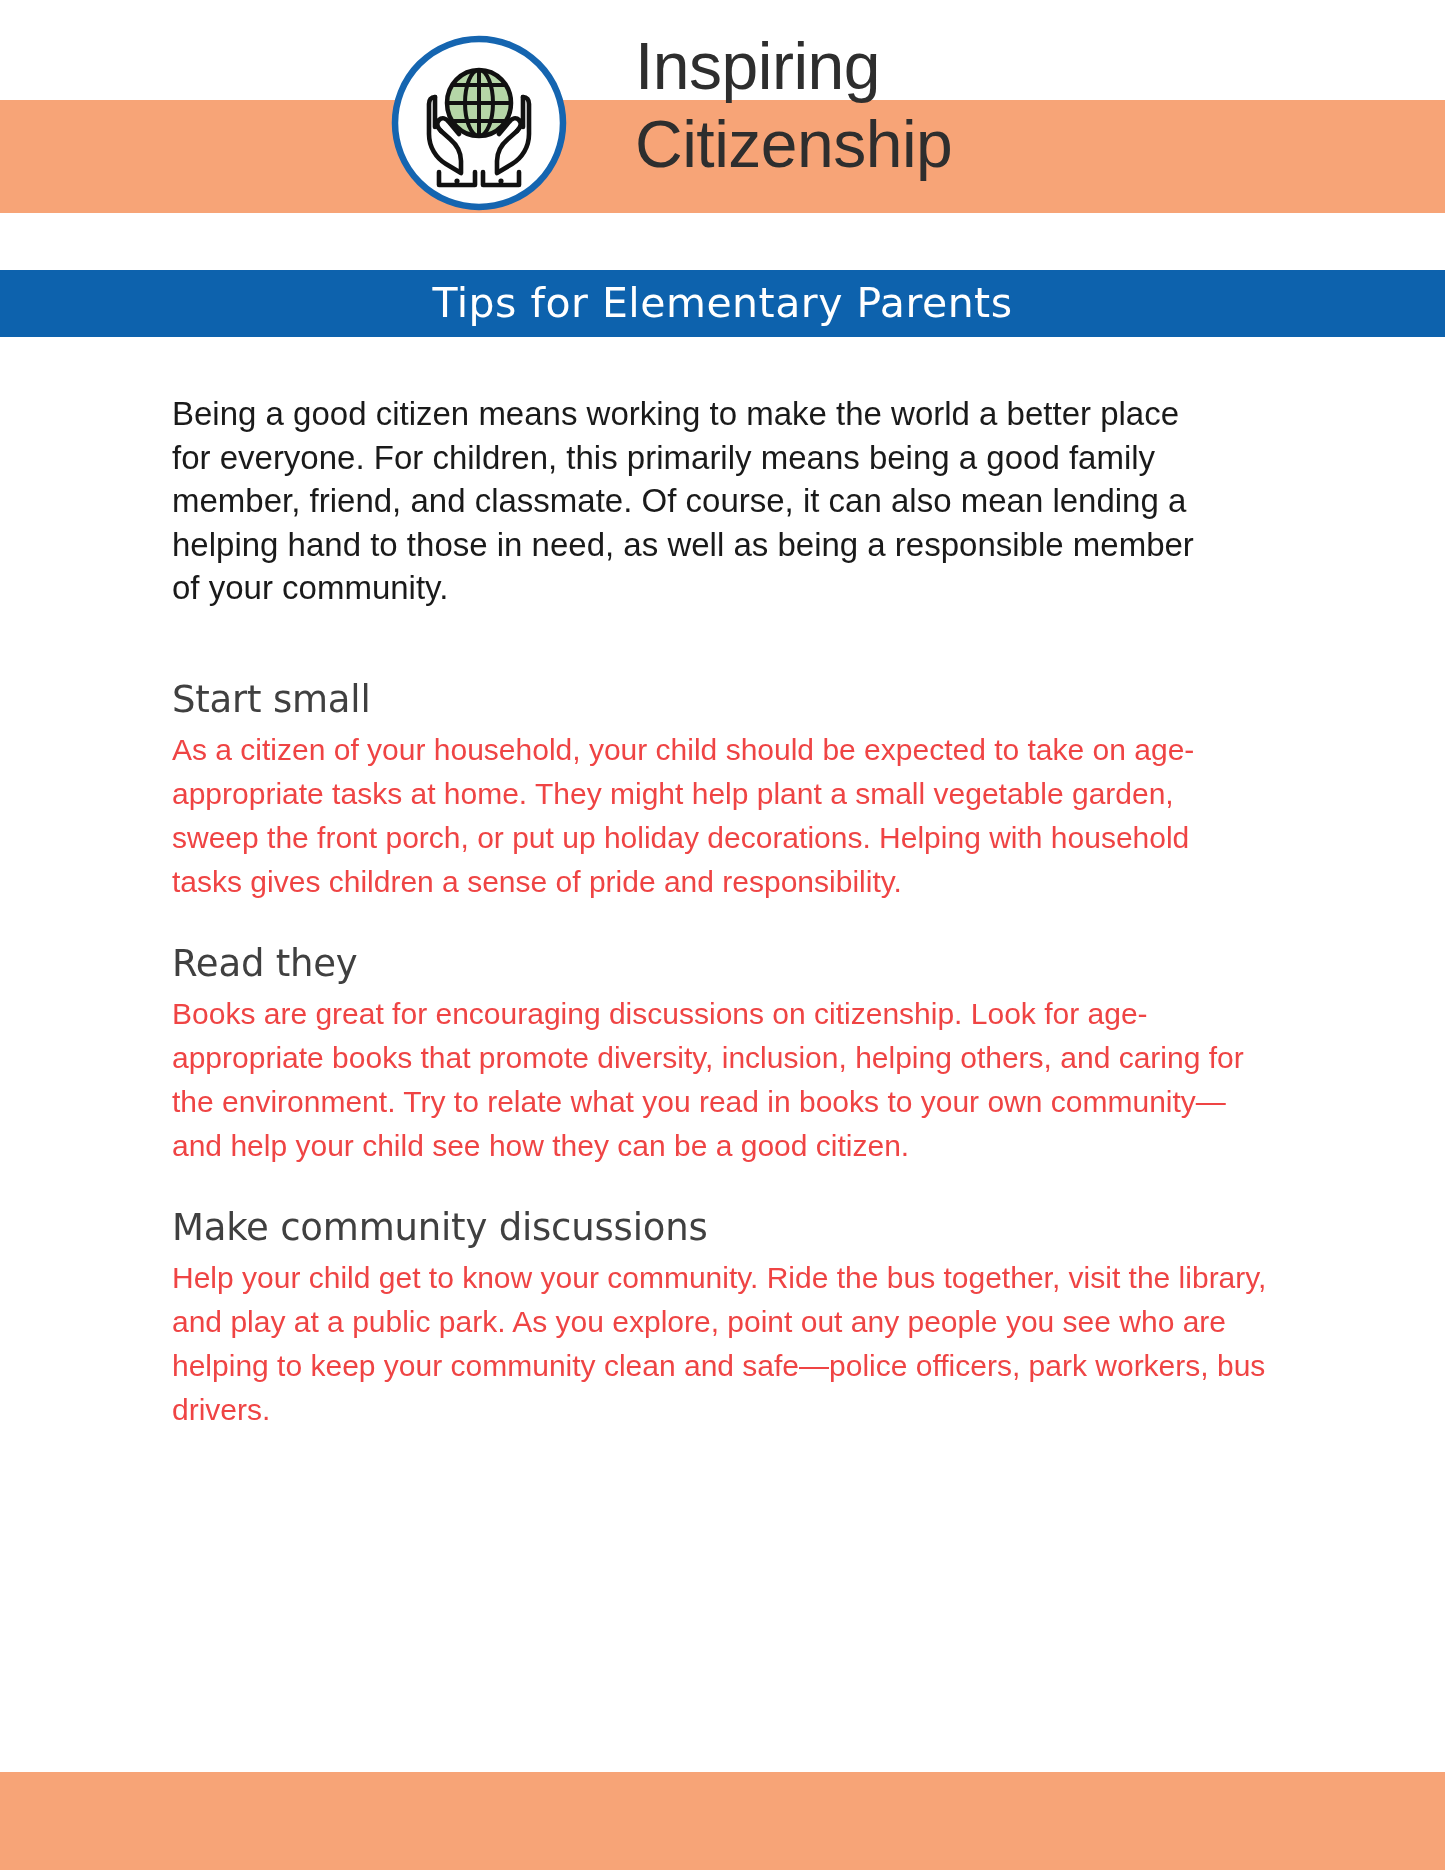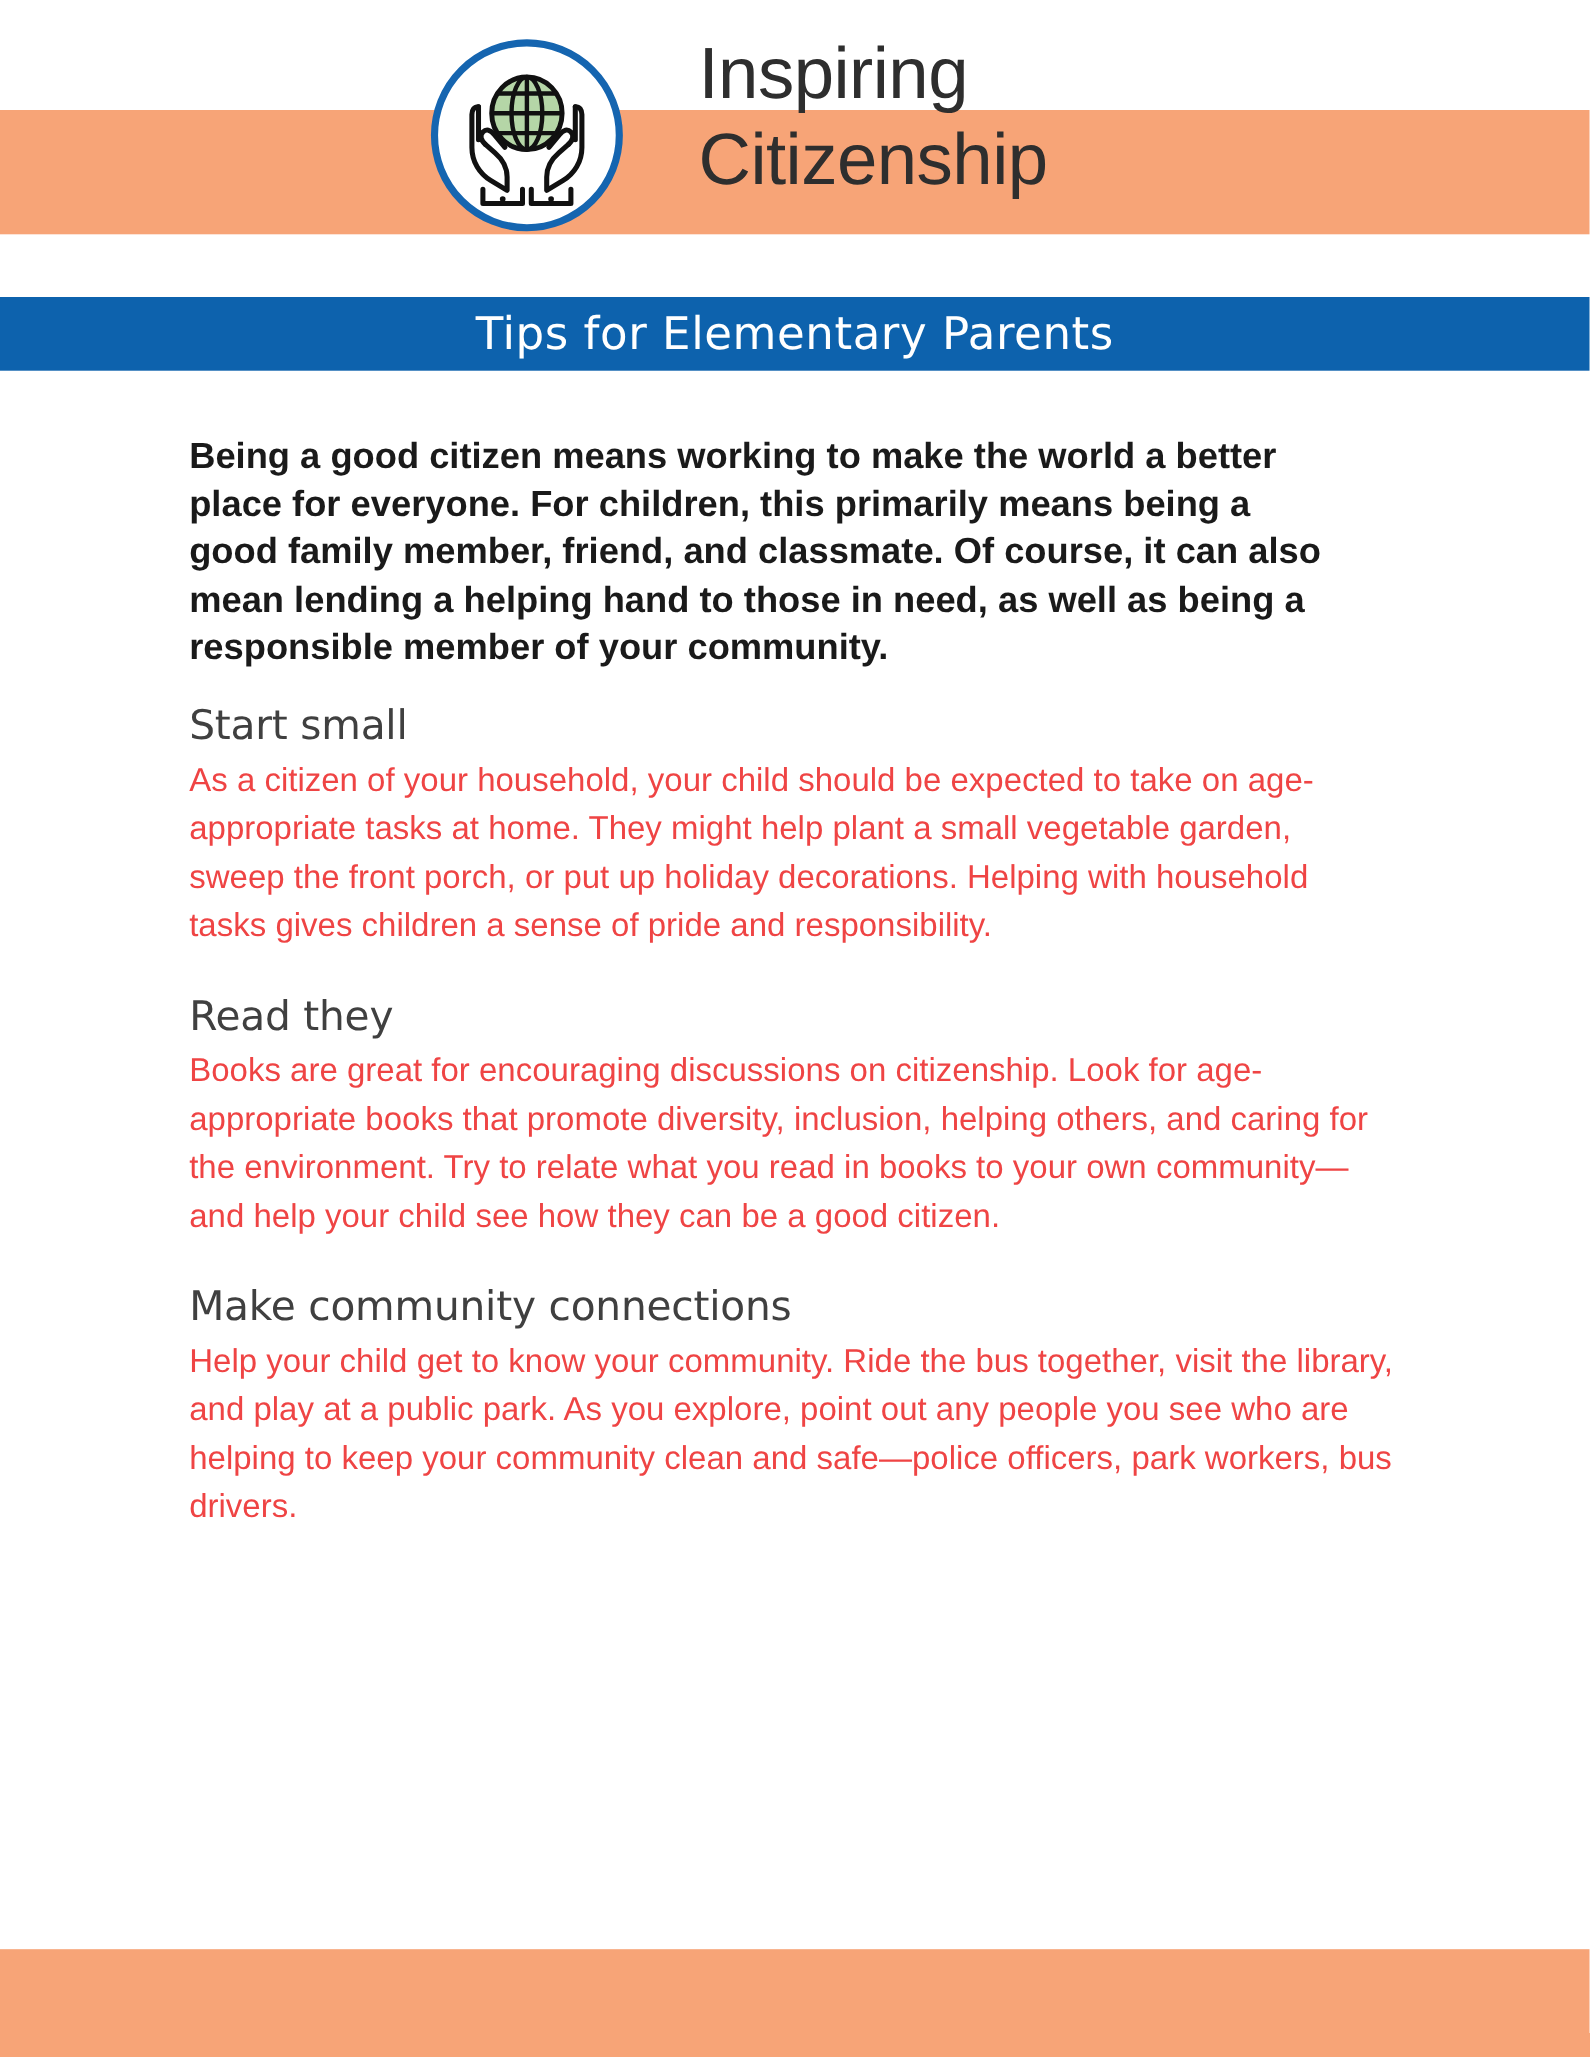--- a/index.html
+++ b/index.html
@@ -68,25 +68,25 @@
 
   
   .content {
     position: absolute;
     left: 172px;
     top: 392px;
     width: 1100px;
   }
   .intro {
     font-family: "Liberation Sans", sans-serif;
-    font-weight: bold;
+    font-weight: normal;
     font-size: 33px;
     line-height: 43.5px;
     color: #1a1a1a;
-    margin: 0 0 28px 0;
+    margin: 0 0 68px 0;
     width: 1040px;
   }
   .lead-italic {
     font-family: "Liberation Sans", sans-serif;
     font-style: italic;
     font-size: 29px;
     line-height: 38px;
     color: #1a1a1a;
     margin: 0 0 46px 0;
   }
@@ -174,19 +174,19 @@
     <h2 class="section-heading">Start small</h2>
     <p class="section-body">As a citizen of your household, your child should be expected to take on age-appropriate tasks at home. They might help plant a small vegetable garden, sweep the front porch, or put up holiday decorations. Helping with household tasks gives children a sense of pride and responsibility.</p>
   </div>
 
   <div class="section">
     <h2 class="section-heading">Read they</h2>
     <p class="section-body">Books are great for encouraging discussions on citizenship. Look for age-appropriate books that promote diversity, inclusion, helping others, and caring for the environment. Try to relate what you read in books to your own community—and help your child see how they can be a good citizen.</p>
   </div>
 
   <div class="section">
-    <h2 class="section-heading">Make community connections</h2>
+    <h2 class="section-heading">Make community discussions</h2>
     <p class="section-body">Help your child get to know your community.  Ride the bus together, visit the library, and play at a public park. As you explore, point out any people you see who are helping to keep your community clean and safe—police officers, park workers, bus drivers.</p>
   </div>
 
 </div>
 
 <div class="band-orange-bottom"></div>
 
 </body></html>

